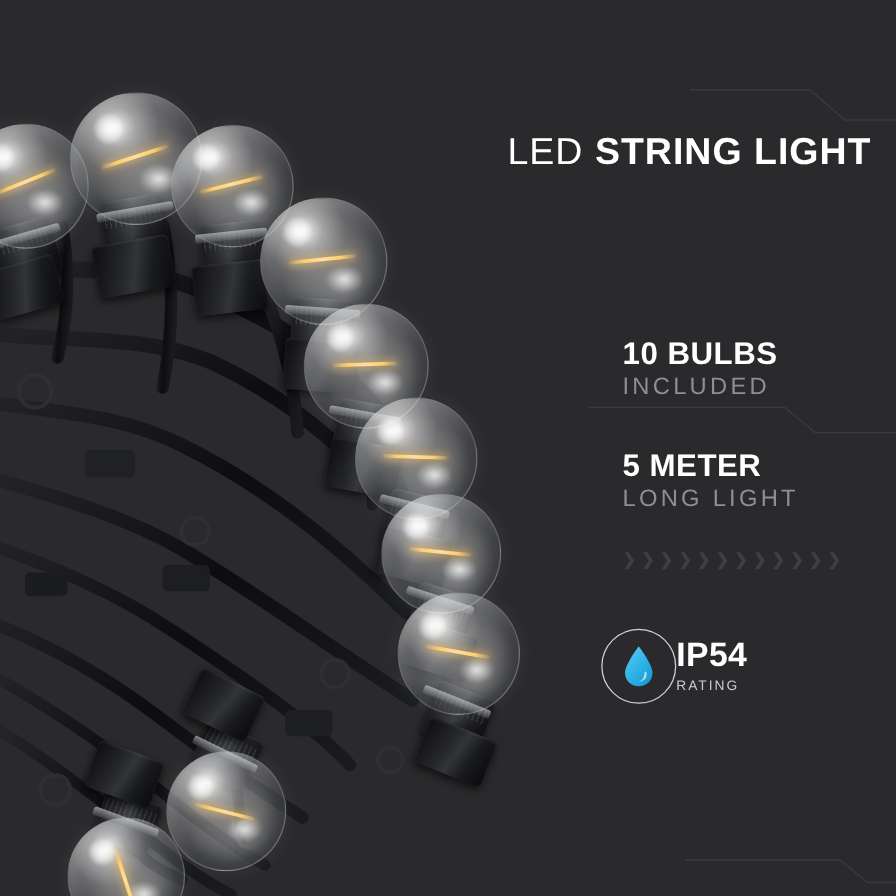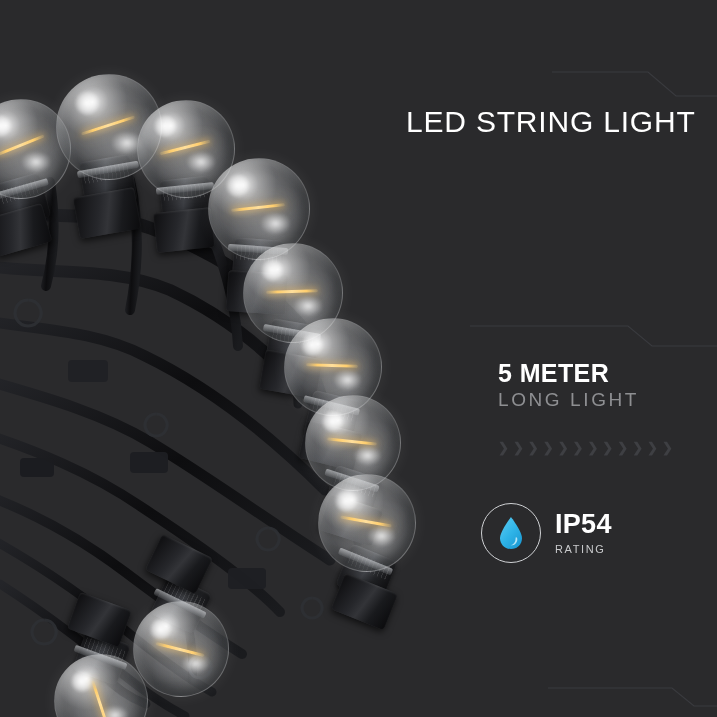--- a/index.html
+++ b/index.html
@@ -98,21 +98,21 @@
   .title {
     position: absolute;
     left: 406px;
     top: 105px;
     color: #ffffff;
     font-size: 30px;
     letter-spacing: 0.8px;
     white-space: nowrap;
   }
   .title .light-w { font-weight: 400; }
-  .title .bold-w  { font-weight: 400; }
+  .title .bold-w  { font-weight: 700; }
 
   .spec-block { position: absolute; }
   .spec-main {
     color: #ffffff;
     font-size: 25px;
     font-weight: 700;
     letter-spacing: 0.4px;
     line-height: 1.05;
     white-space: nowrap;
   }
@@ -140,21 +140,20 @@
     line-height: 1;
   }
 
   
   .ip-badge {
     position: absolute;
     left: 481px;
     top: 503px;
     display: flex;
     align-items: center;
-    gap: 14px;
     justify-content: flex-end;
   }
   .ip-circle {
     width: 58px;
     height: 58px;
     border-radius: 50%;
     border: 1.6px solid #cfd1d4;
     display: flex;
     align-items: center;
     justify-content: center;
@@ -334,20 +333,24 @@
       <div class="spec1" style="left:-30px; top:-30px; width:23px; height:23px;"></div>
       <div class="spec2" style="left:2px; top:6px; width:26px; height:19px;"></div>
     </div>
 
   </div>
 
   <div class="title">
     <span class="light-w">LED </span><span class="bold-w">STRING LIGHT</span>
   </div>
 
+  <div class="spec-block" style="left:498px; top:270px;">
+    <div class="spec-main">10 BULBS</div>
+    <div class="spec-sub">INCLUDED</div>
+  </div>
 
   <div class="spec-block" style="left:498px; top:344px;margin-top:16px;">
     <div class="spec-main">5 METER</div>
     <div class="spec-sub">LONG LIGHT</div>
   </div>
 
   <div class="chevrons" id="chevron-row">
       <span style="color: rgb(62, 63, 67);">❯</span>
       <span style="color: rgb(62, 63, 67);">❯</span>
       <span style="color: rgb(62, 63, 67);">❯</span>

